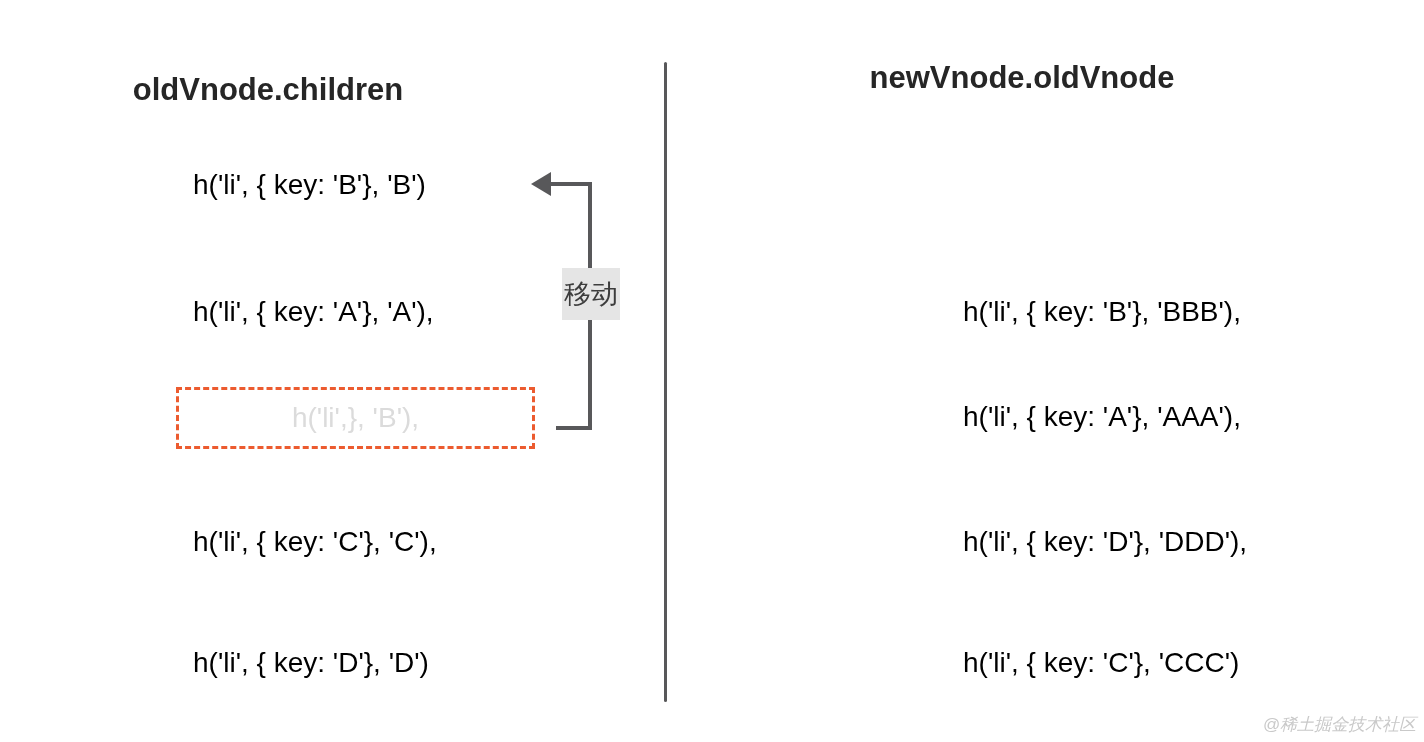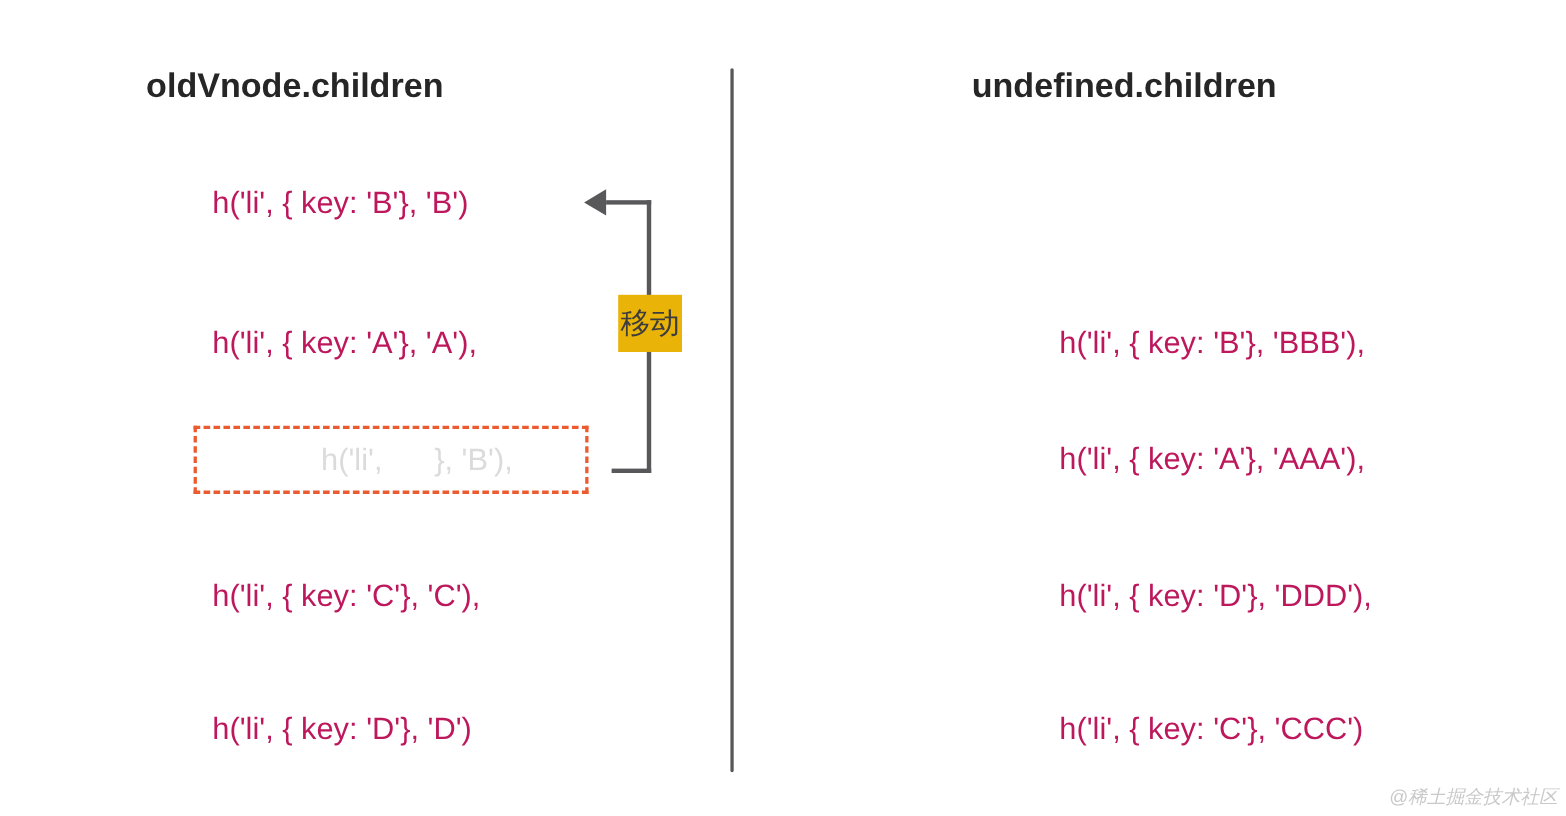--- a/index.html
+++ b/index.html
@@ -20,39 +20,39 @@
   .col-title {
     position: absolute;
     top: 60px;
     width: 420px;
     text-align: center;
     font-size: 31px;
     font-weight: bold;
     color: #262626;
     letter-spacing: 0px;
   }
-  .col-title.left  { left: 58px; }
+  .col-title.left  { left: 58px; margin-top: 12px; }
   .col-title.right { left: 812px; }
 
   
   .divider {
     position: absolute;
     left: 664px;
     top: 62px;
     width: 3px;
     height: 640px;
     background: #58585a;
     border-radius: 2px;
   }
 
   
   .code-row {
     position: absolute;
     font-size: 28px;
-    color: #be185d;
+    color: #000000;
     white-space: nowrap;
     line-height: 36px;
   }
   .code-row.lcol { left: 193px; }
   .code-row.rcol { left: 963px; }
   .row-y1 { top: 167px; }
   .row-y2 { top: 294px; }
   .row-y4 { top: 524px; }
   .row-y5 { top: 645px; }
 
@@ -63,21 +63,21 @@
     top: 387px;
     width: 353px;
     height: 56px;
     border: 3px dashed #ec5b2f;
     display: flex;
     align-items: center;
     justify-content: center;
     white-space: nowrap;
     font-size: 28px;
   }
-  .ghost-text { color: #dbdbdb; margin-left: 47px; }
+  .ghost-text { color: #dbdbdb; }
   .ghost-undefined {
     color: #e1551e;
     font-weight: bold;
     margin: 0 10px;
   }
 
   
   .conn { position: absolute; background: #58585a; }
   .conn-top    { left: 551px; top: 182px; width: 41px; height: 4px; }
   .conn-vert   { left: 588px; top: 182px; width: 4px;  height: 248px; }
@@ -87,21 +87,21 @@
     left: 531px; top: 172px;
     width: 0; height: 0;
     border-top: 12px solid transparent;
     border-bottom: 12px solid transparent;
     border-right: 20px solid #58585a;
   }
   .move-label {
     position: absolute;
     left: 591px; top: 294px;
     transform: translate(-50%, -50%);
-    background: #eab308;
+    background: #e5e5e5;
     padding: 8px 2px;
     font-size: 27px;
     color: #3d3d3d;
     white-space: nowrap;
   }
 
   
   .pointer-arrow {
     position: absolute;
     width: 169px;
@@ -129,21 +129,21 @@
     white-space: nowrap;
     font-style: italic;
   }
 </style>
 </head>
 <body>
 
 <div class="stage">
 
   <div class="col-title left">oldVnode.children</div>
-  <div class="col-title right">undefined.children</div>
+  <div class="col-title right">newVnode.oldVnode</div>
 
   <div class="divider"></div>
 
   <div class="code-row lcol row-y1">h('li', { key: 'B'}, 'B')</div>
   <div class="code-row lcol row-y2">h('li', { key: 'A'}, 'A'),</div>
 
   <div class="ghost-box">
     <span class="ghost-text">h('li', </span>
     <span class="ghost-text">}, 'B'),</span>
   </div>

